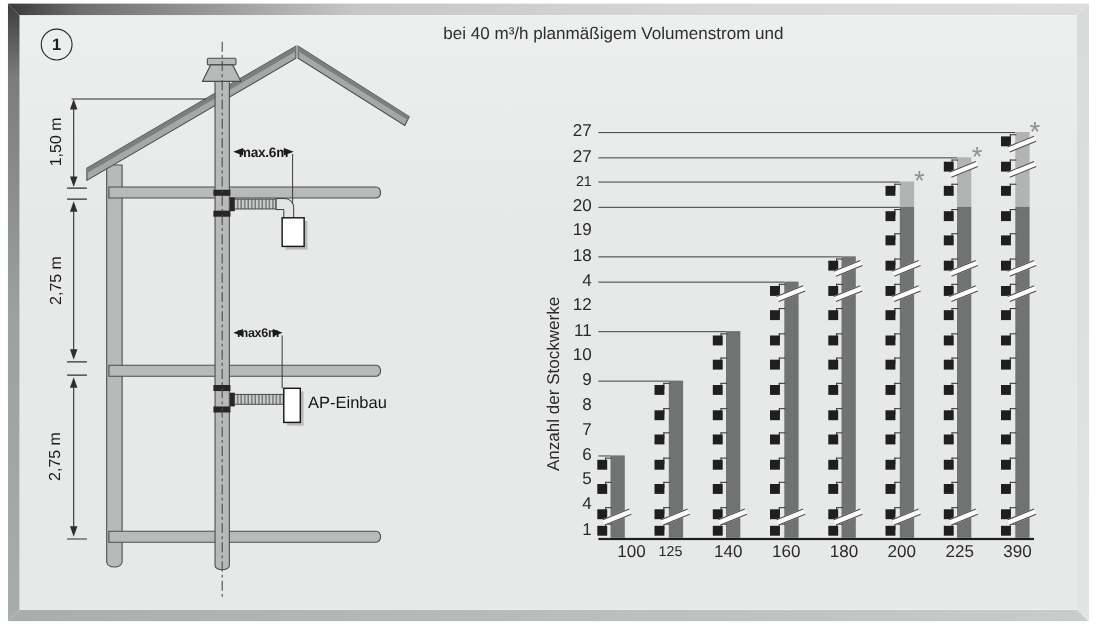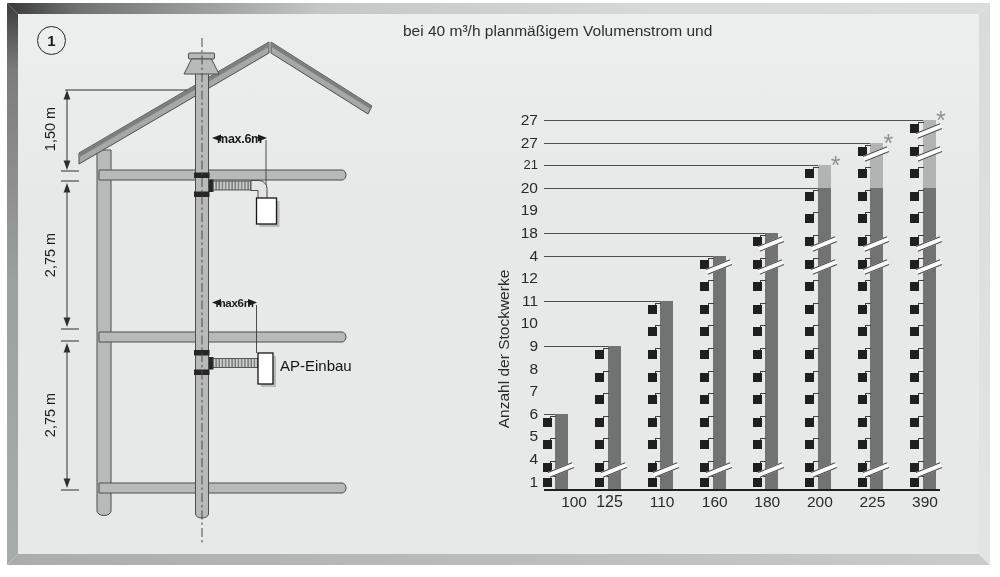--- a/index.html
+++ b/index.html
@@ -191,42 +191,42 @@
       <div class="ce" style="left: 577.07px; top: 381.2px; width: 9px; height: 9px; background: rgb(31, 31, 31);"></div>
       <div class="ce" style="left: 584.57px; top: 401.8px; width: 5px; height: 5px; border-top: 1.2px solid rgb(63, 63, 63); border-left: 1.2px solid rgb(63, 63, 63);"></div>
       <div class="ce" style="left: 577.07px; top: 403.8px; width: 9px; height: 9px; background: rgb(31, 31, 31);"></div>
       <div class="ce" style="left: 584.57px; top: 424.4px; width: 5px; height: 5px; border-top: 1.2px solid rgb(63, 63, 63); border-left: 1.2px solid rgb(63, 63, 63);"></div>
       <div class="ce" style="left: 577.07px; top: 426.4px; width: 9px; height: 9px; background: rgb(31, 31, 31);"></div>
       <div class="ce" style="left: 584.57px; top: 447px; width: 5px; height: 5px; border-top: 1.2px solid rgb(63, 63, 63); border-left: 1.2px solid rgb(63, 63, 63);"></div>
       <div class="ce" style="left: 577.07px; top: 449px; width: 9px; height: 9px; background: rgb(31, 31, 31);"></div>
       <div class="ce" style="left: 584.57px; top: 461.5px; width: 5px; height: 5px; border-top: 1.2px solid rgb(63, 63, 63); border-left: 1.2px solid rgb(63, 63, 63);"></div>
       <div class="ce" style="left: 577.07px; top: 463.5px; width: 9px; height: 9px; background: rgb(31, 31, 31);"></div>
       <div class="ce" style="left: 582.57px; top: 453.3px; width: 26px; height: 4px; background: rgb(251, 251, 251); border-top: 1px solid rgb(74, 74, 74); border-bottom: 1px solid rgb(74, 74, 74); transform: rotate(-22deg);"></div>
-      <div class="ce" style="left: 561.57px; top: 479px; width: 60px; text-align: center; font-size: 16px;">125</div>
+      <div class="ce" style="left: 561.57px; top: 479px; width: 60px; text-align: center; font-size: 13px;">125</div>
       <div class="ce" style="left: 642.14px; top: 286.8px; width: 13px; height: 188.2px; background: rgb(113, 115, 115);"></div>
       <div class="ce" style="left: 637.14px; top: 288.8px; width: 5px; height: 5px; border-top: 1.2px solid rgb(63, 63, 63); border-left: 1.2px solid rgb(63, 63, 63);"></div>
       <div class="ce" style="left: 629.64px; top: 290.8px; width: 9px; height: 9px; background: rgb(31, 31, 31);"></div>
       <div class="ce" style="left: 637.14px; top: 311.4px; width: 5px; height: 5px; border-top: 1.2px solid rgb(63, 63, 63); border-left: 1.2px solid rgb(63, 63, 63);"></div>
       <div class="ce" style="left: 629.64px; top: 313.4px; width: 9px; height: 9px; background: rgb(31, 31, 31);"></div>
       <div class="ce" style="left: 637.14px; top: 334px; width: 5px; height: 5px; border-top: 1.2px solid rgb(63, 63, 63); border-left: 1.2px solid rgb(63, 63, 63);"></div>
       <div class="ce" style="left: 629.64px; top: 336px; width: 9px; height: 9px; background: rgb(31, 31, 31);"></div>
       <div class="ce" style="left: 637.14px; top: 356.6px; width: 5px; height: 5px; border-top: 1.2px solid rgb(63, 63, 63); border-left: 1.2px solid rgb(63, 63, 63);"></div>
       <div class="ce" style="left: 629.64px; top: 358.6px; width: 9px; height: 9px; background: rgb(31, 31, 31);"></div>
       <div class="ce" style="left: 637.14px; top: 379.2px; width: 5px; height: 5px; border-top: 1.2px solid rgb(63, 63, 63); border-left: 1.2px solid rgb(63, 63, 63);"></div>
       <div class="ce" style="left: 629.64px; top: 381.2px; width: 9px; height: 9px; background: rgb(31, 31, 31);"></div>
       <div class="ce" style="left: 637.14px; top: 401.8px; width: 5px; height: 5px; border-top: 1.2px solid rgb(63, 63, 63); border-left: 1.2px solid rgb(63, 63, 63);"></div>
       <div class="ce" style="left: 629.64px; top: 403.8px; width: 9px; height: 9px; background: rgb(31, 31, 31);"></div>
       <div class="ce" style="left: 637.14px; top: 424.4px; width: 5px; height: 5px; border-top: 1.2px solid rgb(63, 63, 63); border-left: 1.2px solid rgb(63, 63, 63);"></div>
       <div class="ce" style="left: 629.64px; top: 426.4px; width: 9px; height: 9px; background: rgb(31, 31, 31);"></div>
       <div class="ce" style="left: 637.14px; top: 447px; width: 5px; height: 5px; border-top: 1.2px solid rgb(63, 63, 63); border-left: 1.2px solid rgb(63, 63, 63);"></div>
       <div class="ce" style="left: 629.64px; top: 449px; width: 9px; height: 9px; background: rgb(31, 31, 31);"></div>
       <div class="ce" style="left: 637.14px; top: 461.5px; width: 5px; height: 5px; border-top: 1.2px solid rgb(63, 63, 63); border-left: 1.2px solid rgb(63, 63, 63);"></div>
       <div class="ce" style="left: 629.64px; top: 463.5px; width: 9px; height: 9px; background: rgb(31, 31, 31);"></div>
       <div class="ce" style="left: 635.14px; top: 453.3px; width: 26px; height: 4px; background: rgb(251, 251, 251); border-top: 1px solid rgb(74, 74, 74); border-bottom: 1px solid rgb(74, 74, 74); transform: rotate(-22deg);"></div>
-      <div class="ce" style="left: 614.14px; top: 479px; width: 60px; text-align: center; font-size: 15.5px;">110</div>
+      <div class="ce" style="left: 614.14px; top: 479px; width: 60px; text-align: center; font-size: 15.5px;">140</div>
       <div class="ce" style="left: 694.71px; top: 241.6px; width: 13px; height: 233.4px; background: rgb(113, 115, 115);"></div>
       <div class="ce" style="left: 689.71px; top: 243.6px; width: 5px; height: 5px; border-top: 1.2px solid rgb(63, 63, 63); border-left: 1.2px solid rgb(63, 63, 63);"></div>
       <div class="ce" style="left: 682.21px; top: 245.6px; width: 9px; height: 9px; background: rgb(31, 31, 31);"></div>
       <div class="ce" style="left: 689.71px; top: 266.2px; width: 5px; height: 5px; border-top: 1.2px solid rgb(63, 63, 63); border-left: 1.2px solid rgb(63, 63, 63);"></div>
       <div class="ce" style="left: 682.21px; top: 268.2px; width: 9px; height: 9px; background: rgb(31, 31, 31);"></div>
       <div class="ce" style="left: 689.71px; top: 288.8px; width: 5px; height: 5px; border-top: 1.2px solid rgb(63, 63, 63); border-left: 1.2px solid rgb(63, 63, 63);"></div>
       <div class="ce" style="left: 682.21px; top: 290.8px; width: 9px; height: 9px; background: rgb(31, 31, 31);"></div>
       <div class="ce" style="left: 689.71px; top: 311.4px; width: 5px; height: 5px; border-top: 1.2px solid rgb(63, 63, 63); border-left: 1.2px solid rgb(63, 63, 63);"></div>
       <div class="ce" style="left: 682.21px; top: 313.4px; width: 9px; height: 9px; background: rgb(31, 31, 31);"></div>
       <div class="ce" style="left: 689.71px; top: 334px; width: 5px; height: 5px; border-top: 1.2px solid rgb(63, 63, 63); border-left: 1.2px solid rgb(63, 63, 63);"></div>

